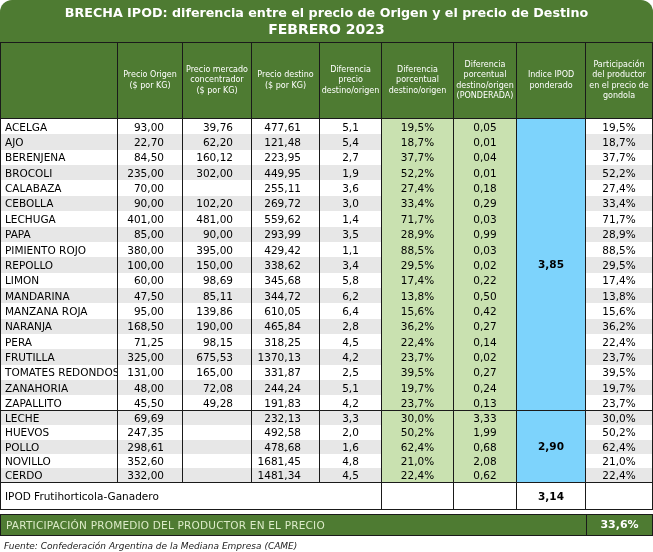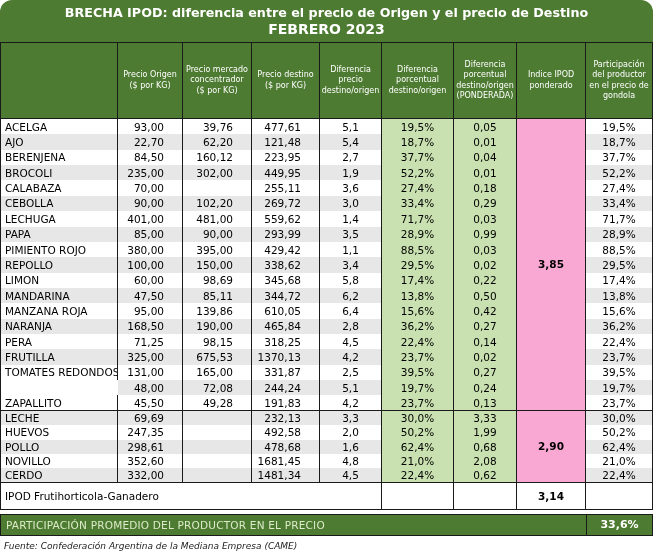--- a/index.html
+++ b/index.html
@@ -34,21 +34,21 @@
     background:#fff;overflow:hidden;white-space:nowrap;
   }
   .br{border-right:1px solid #1a1a1a;}
   .bb{border-bottom:1px solid #1a1a1a;}
   .stripe{background:#e7e7e7;}
   .green{background:#c9e1b0;}
   .name{padding-left:4px;justify-content:flex-start;}
   .num{justify-content:flex-end;padding-right:18px;}
   .ctr{justify-content:center;}
   .bold{font-weight:bold;}
-  .ipod-merged{background:#f9a8d4;}
+  .ipod-merged{background:#7dd3fc;}
 
   
   .band{
     margin-top:4px;width:653px;box-sizing:border-box;height:22px;
     display:grid;grid-template-columns:586px 65px;
     background:#4e7b32;border:1px solid #1a1a1a;
   }
   .band-label{
     color:#dcebc8;font-size:10.5px;display:flex;align-items:center;
     padding-left:5px;border-right:1px solid #1a1a1a;box-sizing:border-box;
@@ -223,20 +223,21 @@
       <div class="tcell ctr br green" style="grid-area: 17 / 7;">0,02</div>
       <div class="tcell ctr stripe" style="grid-area: 17 / 9;">23,7%</div>
       <div class="tcell name br" style="grid-area: 18 / 1;">TOMATES REDONDOS</div>
       <div class="tcell num br" style="grid-area: 18 / 2;">131,00</div>
       <div class="tcell num br" style="grid-area: 18 / 3;">165,00</div>
       <div class="tcell num br" style="grid-area: 18 / 4;">331,87</div>
       <div class="tcell ctr br" style="grid-area: 18 / 5;">2,5</div>
       <div class="tcell ctr br green" style="grid-area: 18 / 6;">39,5%</div>
       <div class="tcell ctr br green" style="grid-area: 18 / 7;">0,27</div>
       <div class="tcell ctr" style="grid-area: 18 / 9;">39,5%</div>
+      <div class="tcell name br stripe" style="grid-area: 19 / 1;">ZANAHORIA</div>
       <div class="tcell num br stripe" style="grid-area: 19 / 2;">48,00</div>
       <div class="tcell num br stripe" style="grid-area: 19 / 3;">72,08</div>
       <div class="tcell num br stripe" style="grid-area: 19 / 4;">244,24</div>
       <div class="tcell ctr br stripe" style="grid-area: 19 / 5;">5,1</div>
       <div class="tcell ctr br green" style="grid-area: 19 / 6;">19,7%</div>
       <div class="tcell ctr br green" style="grid-area: 19 / 7;">0,24</div>
       <div class="tcell ctr stripe" style="grid-area: 19 / 9;">19,7%</div>
       <div class="tcell name br bb" style="grid-area: 20 / 1;">ZAPALLITO</div>
       <div class="tcell num br bb" style="grid-area: 20 / 2;">45,50</div>
       <div class="tcell num br bb" style="grid-area: 20 / 3;">49,28</div>

